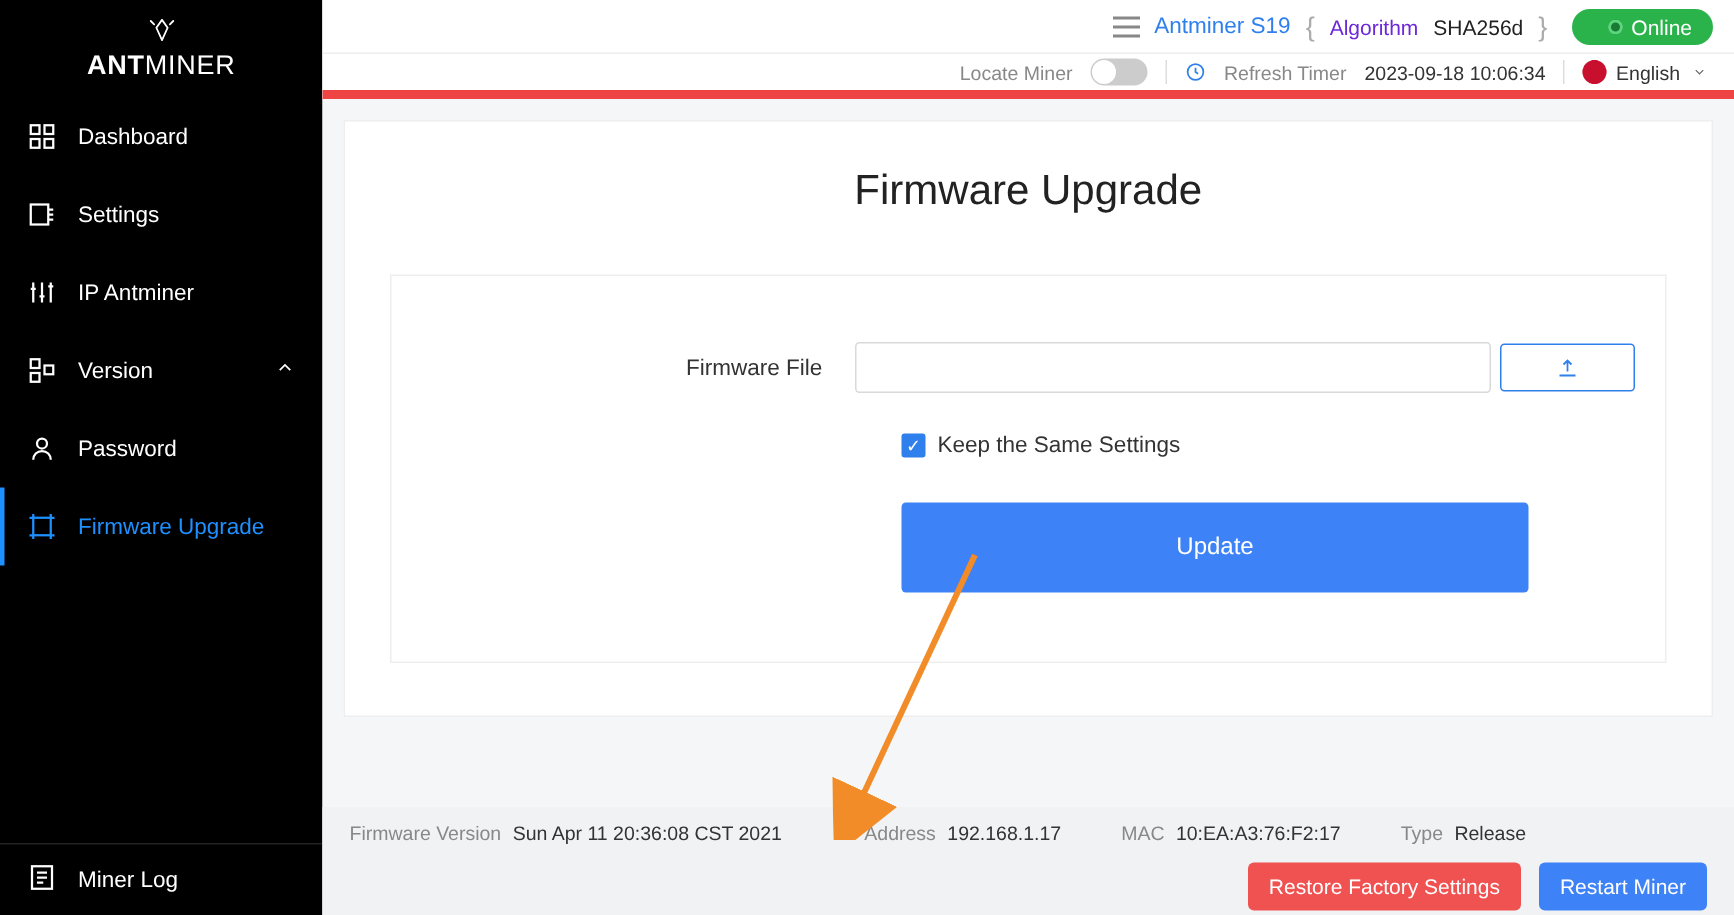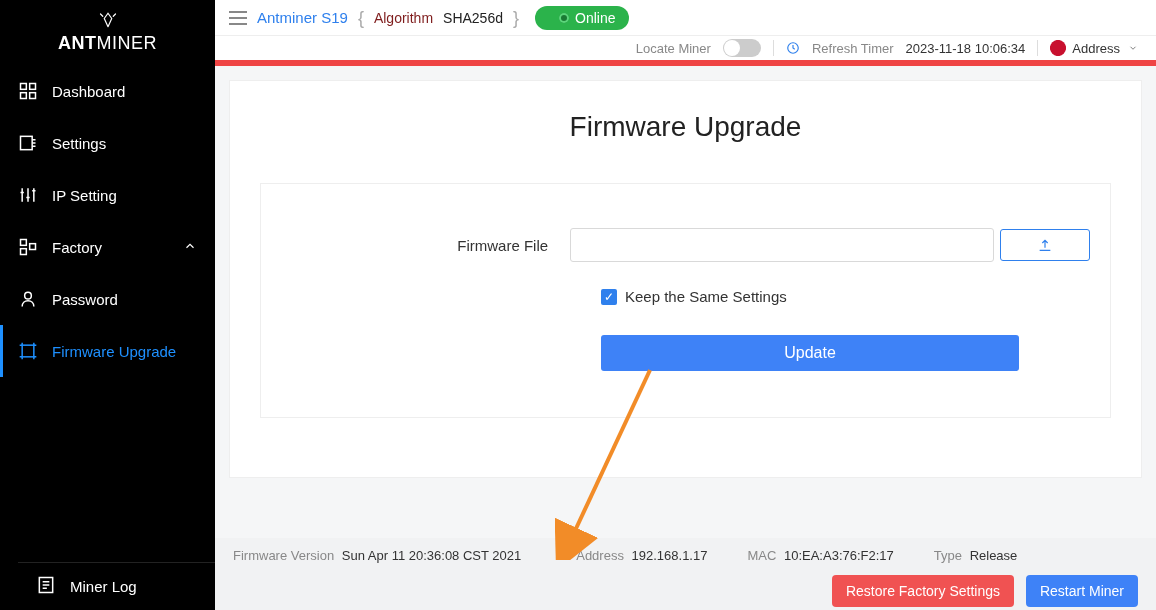--- a/index.html
+++ b/index.html
@@ -10,30 +10,30 @@
     .logo-bug { width: 18px; height: 18px; }
     .logo-text { font-size: 18px; letter-spacing: 0.5px; margin-top: 4px; font-weight: 400; }
     .logo-text b { font-weight: 700; }
 
     .nav-item { display: flex; align-items: center; padding: 0 18px; height: 52px; font-size: 15px; color: #fff; cursor: pointer; gap: 14px; position: relative; }
     .nav-item .icn { width: 20px; height: 20px; display: flex; align-items: center; justify-content: center; flex: 0 0 20px; }
     .nav-item .chev { position: absolute; right: 18px; }
     .nav-sub { }
     .nav-item.active { color: #1E90FF; border-left: 3px solid #1E90FF; padding-left: 15px; }
 
-    .miner-log { position: absolute; bottom: 0; left: 18px; width: 215px; height: 48px; display: flex; align-items: center; padding: 0 18px; color: #fff; gap: 14px; font-size: 15px; border-top: 1px solid #222; cursor: pointer; }
+    .miner-log { position: absolute; bottom: 0; left: 0; width: 215px; height: 48px; display: flex; align-items: center; padding: 0 18px; color: #fff; gap: 14px; font-size: 15px; border-top: 1px solid #222; cursor: pointer; }
 
     .main { position: absolute; left: 215px; top: 0; right: 0; bottom: 0; background: #f5f6f7; }
 
-    .topbar { height: 36px; background: #fff; display: flex; align-items: center; padding: 0 14px; gap: 10px; border-bottom: 1px solid #eee; }
+    .topbar { height: 36px; background: #fff; display: flex; align-items: center; padding: 0 14px; gap: 10px; border-bottom: 1px solid #eee; justify-content: flex-end; }
     .ham { width: 18px; height: 14px; display: flex; flex-direction: column; justify-content: space-between; cursor: pointer; }
     .ham span { display: block; height: 2px; background: #888; }
     .model { color: #2F80ED; font-size: 15px; }
     .brace { color: #aaa; font-size: 18px; line-height: 1; }
-    .algo-lbl { color: #7f1d1d; font-size: 14px; }
+    .algo-lbl { color: #6d28d9; font-size: 14px; }
     .algo-val { color: #222; font-size: 14px; font-weight: 500; }
     .online-pill { background: #2BB34B; color: #fff; border-radius: 16px; padding: 4px 14px 4px 24px; font-size: 14px; display: flex; align-items: center; gap: 6px; margin-left: 6px; }
     .online-pill .dot { width: 10px; height: 10px; border-radius: 50%; background: #1a7a33; box-shadow: inset 0 0 0 2px #5bd67a; }
 
     .subbar { height: 30px; background: #fff; display: flex; align-items: center; justify-content: flex-end; padding: 0 18px; gap: 12px; font-size: 13px; color: #888; border-bottom: 6px solid #ef4444; }
     .subbar .lbl { color: #888; }
     .subbar .ts { color: #333; }
     .toggle { width: 38px; height: 18px; background: #ccc; border-radius: 10px; position: relative; cursor: pointer; }
     .toggle::after { content: ""; position: absolute; width: 16px; height: 16px; background: #fff; border-radius: 50%; top: 1px; left: 1px; }
     .sep { width: 1px; height: 16px; background: #ddd; }
@@ -47,21 +47,21 @@
     .card { background: #fff; border: 1px solid #eee; min-height: 398px; padding: 30px; position: relative; }
     .page-title { text-align: center; font-size: 28px; color: #222; font-weight: 400; margin-bottom: 40px; }
 
     .form-area { background: #fff; border: 1px solid #eee; max-width: 906px; margin: 4px auto; padding: 44px 20px 46px; }
     .row { display: flex; align-items: center; margin-bottom: 26px; }
     .row .lbl { width: 320px; text-align: right; padding-right: 22px; color: #333; font-size: 15px; }
     .file-input { flex: 0 0 424px; height: 34px; border: 1px solid #d9d9d9; border-radius: 3px; background: #fff; }
     .upload-btn { width: 100px; height: 32px; border: 1px solid #2F80ED; margin-left: 6px; border-radius: 3px; display: flex; align-items: center; justify-content: center; cursor: pointer; color: #2F80ED; background: #fff; }
     .chk-wrap { display: flex; align-items: center; gap: 8px; margin-left: 320px; font-size: 15px; color: #333; margin-bottom: 30px; }
     .chk { width: 16px; height: 16px; background: #2F80ED; border-radius: 2px; display: flex; align-items: center; justify-content: center; color: #fff; font-size: 12px; line-height: 1; }
-    .update-btn { margin-left: 320px; width: 418px; height: 36px; background: #3E82F7; color: #fff; border: none; border-radius: 3px; font-size: 16px; cursor: pointer; }
+    .update-btn { margin-left: 320px; width: 418px; height: 60px; background: #3E82F7; color: #fff; border: none; border-radius: 3px; font-size: 16px; cursor: pointer; }
 
     .footer { position: absolute; left: 0; right: 0; bottom: 0; height: 72px; padding: 10px 18px 4px; background: #f1f2f3; }
     .footer-row1 { display: flex; gap: 40px; font-size: 13px; color: #888; margin-bottom: 12px; }
     .footer-row1 .v { color: #333; margin-left: 4px; }
     .footer-row2 { display: flex; justify-content: flex-end; gap: 12px; }
     .btn-red { background: #F05252; color: #fff; border: none; border-radius: 4px; padding: 8px 14px; font-size: 14px; cursor: pointer; }
     .btn-blue { background: #3E82F7; color: #fff; border: none; border-radius: 4px; padding: 8px 14px; font-size: 14px; cursor: pointer; }
 
     
     .arrow-annot { position: absolute; left: 340px; top: 360px; pointer-events: none; }
@@ -100,32 +100,32 @@
     </span>
     <span>Settings</span>
   </div>
 
   <div class="nav-item">
     <span class="icn">
       <svg width="20" height="20" viewBox="0 0 24 24" fill="none" stroke="#fff" stroke-width="1.8">
           <path d="M5 4v16M12 4v16M19 4v16M3 9h4M10 15h4M17 7h4"></path>
         </svg>
     </span>
-    <span>IP Setting</span>
+    <span>IP Antminer</span>
   </div>
 
   <div class="nav-item">
     <span class="icn">
       <svg width="20" height="20" viewBox="0 0 24 24" fill="none" stroke="#fff" stroke-width="1.8">
           <rect x="3" y="3" width="7" height="7"></rect>
           <rect x="3" y="14" width="7" height="7"></rect>
           <rect x="14" y="8" width="7" height="7"></rect>
         </svg>
     </span>
-    <span>Factory</span>
+    <span>Version</span>
     <span class="chev">
       <svg width="14" height="14" viewBox="0 0 24 24" fill="none" stroke="#fff" stroke-width="2">
           <path d="M6 15l6-6 6 6"></path>
         </svg>
     </span>
   </div>
 
   <div class="nav-sub">
     <div class="nav-item">
       <span class="icn">
@@ -180,25 +180,25 @@
     <span class="lbl">Locate Miner</span>
     <div class="toggle"></div>
     <span class="sep"></span>
     <span class="refresh-ico">
       <svg width="14" height="14" viewBox="0 0 24 24" fill="none" stroke="#2F80ED" stroke-width="2">
           <circle cx="12" cy="12" r="9"></circle>
           <path d="M12 7v5l3 2"></path>
         </svg>
     </span>
     <span class="lbl">Refresh Timer</span>
-    <span class="ts">2023-11-18 10:06:34</span>
+    <span class="ts">2023-09-18 10:06:34</span>
     <span class="sep"></span>
     <div class="lang">
       <span class="flag"></span>
-      <span>Address</span>
+      <span>English</span>
       <svg width="10" height="10" viewBox="0 0 24 24" fill="none" stroke="#666" stroke-width="2">
           <path d="M6 9l6 6 6-6"></path>
         </svg>
     </div>
   </div>
 
   <div class="content">
     <div class="card">
       <h1 class="page-title">Firmware Upgrade</h1>
 

